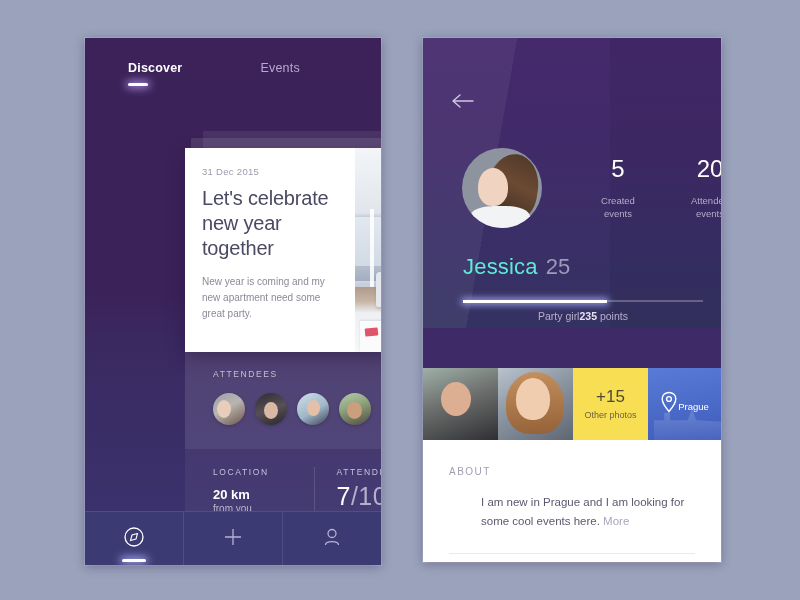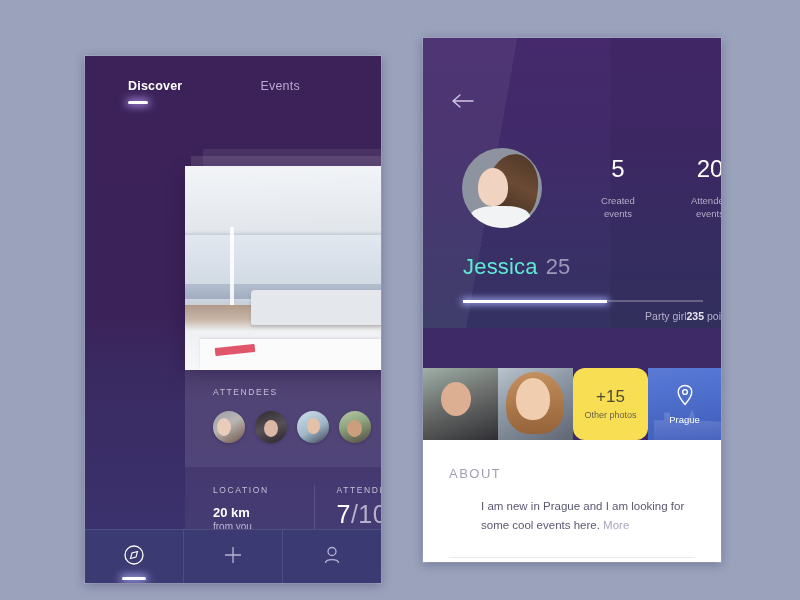--- a/index.html
+++ b/index.html
@@ -9,21 +9,21 @@
     font-family:"Liberation Sans", sans-serif;
     -webkit-font-smoothing:antialiased;
   }
   .stage{position:relative;width:800px;height:600px;}
 
   
   .phone{
     position:absolute;overflow:hidden;
     box-shadow:0 2px 10px rgba(40,30,70,.35), 0 0 0 1px rgba(255,255,255,.18);
   }
-  #phone-left{left:85px;top:38px;width:296px;height:527px;background:#3b2259;margin-top:18px;}
+  #phone-left{left:85px;top:38px;width:296px;height:527px;background:#3b2259;}
   #phone-right{left:423px;top:38px;width:298px;height:524px;background:#3e2a66;}
 
   
   .l-bg{
     position:absolute;inset:0;
     background:
       linear-gradient(180deg,#3c2259 0%,#3b2258 48%,#3a2a62 60%,#3b3470 100%);
   }
   .tabs{
     position:absolute;top:0;left:0;right:0;height:62px;
@@ -151,47 +151,47 @@
   .cnt-lbl{margin-top:12px;font-size:9.5px;color:#b3acc8;line-height:13px;}
 
   .r-name{position:absolute;left:40px;top:216px;z-index:4;}
   .r-name .nm{font-size:22px;color:#5eead4;font-weight:300;letter-spacing:.2px;}
   .r-name .ag{font-size:22px;color:#9f98bb;font-weight:300;margin-left:8px;}
 
   .r-progress{position:absolute;left:40px;top:262px;width:240px;height:2px;
     background:rgba(255,255,255,.25);z-index:4;}
   .r-progress .fill{position:absolute;left:0;top:-0.5px;width:60%;height:3px;background:#ffffff;
     box-shadow:0 0 7px 1.5px rgba(170,180,255,.95);}
-  .r-meta{position:absolute;left:40px;top:272px;width:240px;display:flex;justify-content:flex-end;z-index:4;margin-left:32px;}
+  .r-meta{position:absolute;left:40px;top:272px;width:240px;display:flex;justify-content:center;z-index:4;}
   .r-meta .role{font-size:10.5px;color:#b6afcd;}
   .r-meta .pts{font-size:10.5px;color:#b6afcd;}
   .r-meta .pts b{color:#e7e3f2;font-weight:bold;}
 
   .photos{position:absolute;left:0;top:330px;width:298px;height:72px;display:flex;}
   .ph{position:relative;overflow:hidden;}
   #ph-1{width:75px;background:linear-gradient(160deg,#9fb0a8 0%,#6c6f6d 45%,#2f2f33 100%);}
   #ph-1:after{content:"";position:absolute;left:18px;top:14px;width:30px;height:34px;border-radius:50%;background:#dcae92;}
   #ph-2{width:75px;background:linear-gradient(150deg,#b9c3cd 0%,#8f9aa7 40%,#5e6672 100%);}
   #ph-2:after{content:"";position:absolute;left:18px;top:10px;width:34px;height:42px;border-radius:50% 50% 45% 45%;background:#f0cdae;}
   #ph-2:before{content:"";position:absolute;left:8px;top:4px;width:58px;height:62px;border-radius:50% 50% 40% 40%;
     background:linear-gradient(180deg,#c98a4e,#9c5f2c);opacity:.85;}
   #ph-3{width:75px;background:#f7de52;display:flex;flex-direction:column;
-    align-items:center;justify-content:center;border-radius:12px;}
+    align-items:center;justify-content:center;}
   .ph3-num{font-size:17px;color:#4f4a38;font-weight:300;}
   .ph3-lbl{margin-top:2px;font-size:9px;color:#6b6447;line-height:12px;text-align:center;}
   #ph-4{flex:1;background:linear-gradient(170deg,#5a7ad6 0%,#4f6fcd 40%,#3f5cba 100%);
-    display:flex;flex-direction:column;align-items:center;justify-content:center;}
+    display:flex;align-items:center;justify-content:center;}
   #ph-4 .castle{position:absolute;left:6px;bottom:0;width:100%;height:46%;
     background:linear-gradient(180deg,rgba(255,255,255,.18),rgba(255,255,255,.05));
     clip-path:polygon(0 40%,14% 40%,14% 18%,22% 18%,22% 40%,46% 40%,52% 8%,58% 40%,100% 46%,100% 100%,0 100%);}
   .pin-lbl{position:relative;margin-top:4px;font-size:9.5px;color:#ffffff;z-index:2;}
 
   .r-white{position:absolute;left:0;top:402px;width:298px;height:160px;background:#ffffff;
     box-sizing:border-box;padding:26px 26px 0 26px;}
-  .about-lbl{font-size:13px;letter-spacing:1.5px;color:#a09fb0;}
+  .about-lbl{font-size:10px;letter-spacing:1.5px;color:#a09fb0;}
   .about-txt{margin-top:16px;font-size:11.5px;line-height:19px;color:#5a5970;margin-left:32px;}
   .about-txt .more{color:#a8a6bd;}
   .hr{margin-top:22px;height:1px;background:#e9e9ef;}
 </style>
 </head>
 <body style="background: rgb(154, 162, 188);">
 
 <div class="stage">
 
   <div class="phone" id="phone-left">
@@ -205,20 +205,25 @@
       <div class="tab-gap"></div>
       <div class="tab">
         <span>Events</span>
       </div>
     </div>
 
     <div class="ghost" id="ghost-back"></div>
     <div class="ghost" id="ghost-front"></div>
 
     <div class="event-card">
+      <div class="card-text">
+        <div class="card-date">31 Dec 2015</div>
+        <div class="card-title">Let's celebrate new year together</div>
+        <div class="card-desc">New year is coming and my new apartment need some great party.</div>
+      </div>
       <div class="card-photo">
         <div class="ceil"></div>
         <div class="sky"></div>
         <div class="city"></div>
         <div class="mull" style="left:18%"></div>
 
         <div class="floor"></div>
         <div class="sofa"></div>
 
         <div class="table"></div>

